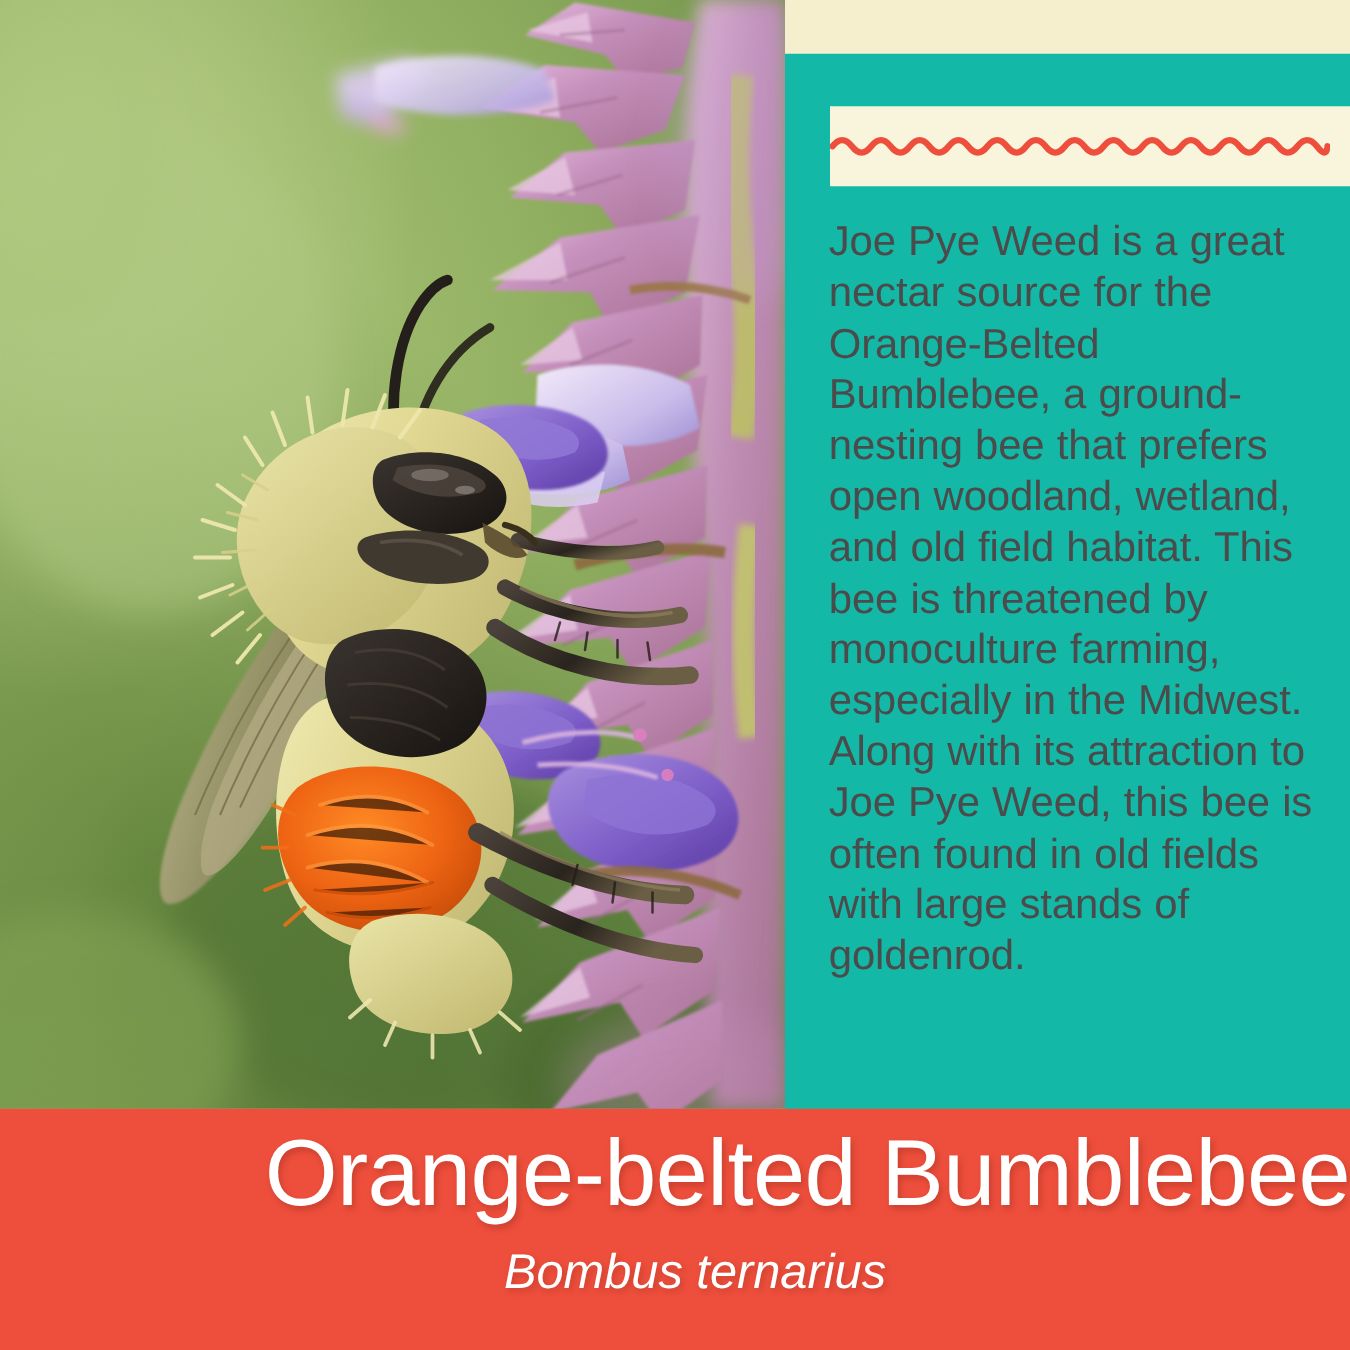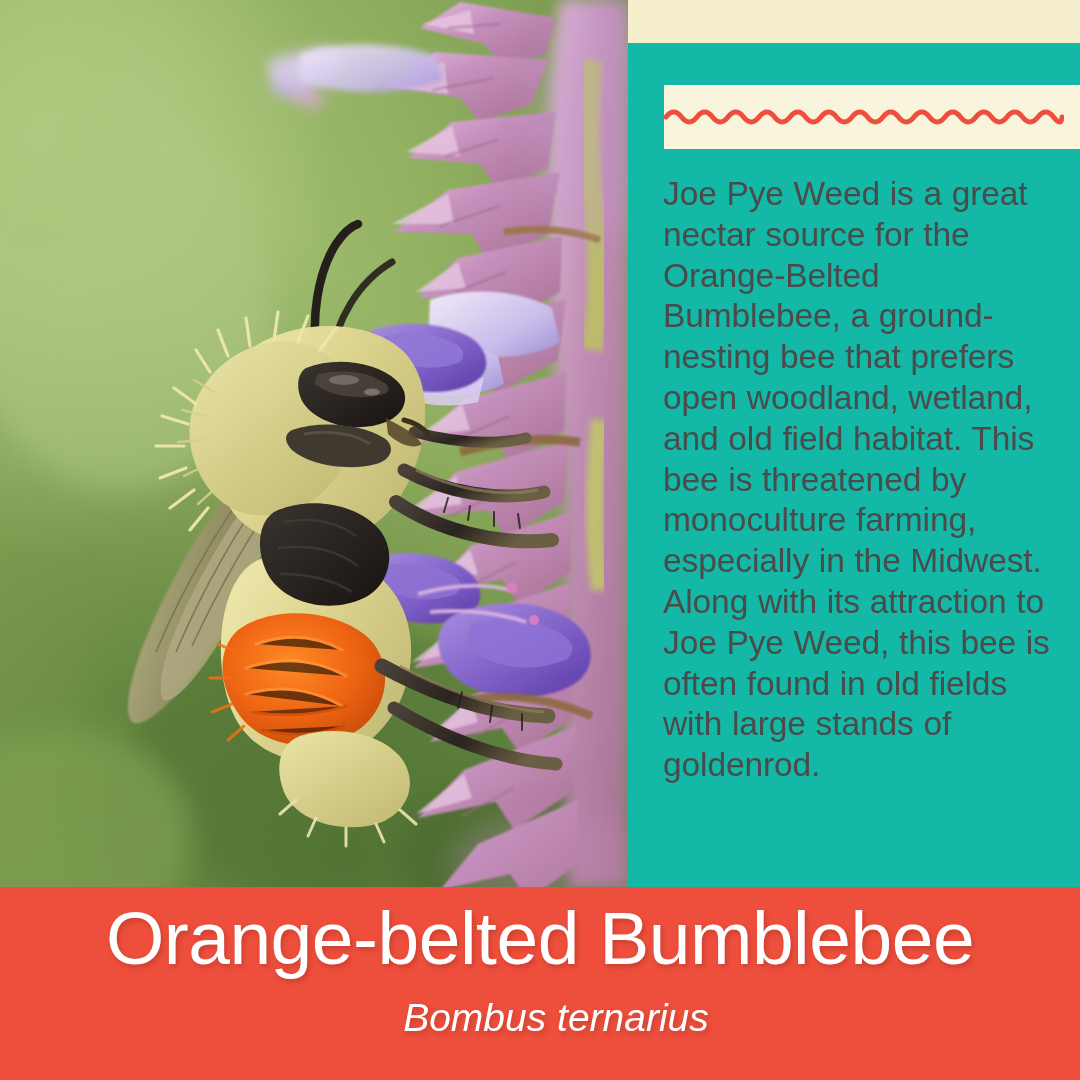--- a/index.html
+++ b/index.html
@@ -57,21 +57,21 @@
   #banner {
     position:absolute;
     left:0; top:887px;
     width:1080px; height:193px;
     background:#EE4F3C;
   }
   #title {
     position:absolute;
     left:0; top:10px;
     width:1080px;
-    text-align:center;
+    text-align:right;
     color:#FFFFFF;
     font-size:75px;
     line-height:82px;
     font-weight:400;
     letter-spacing:-0.5px;
     text-shadow:2px 3px 5px rgba(120,30,20,0.30);
   }
   #subtitle {
     position:absolute;
     left:0; top:995px;

